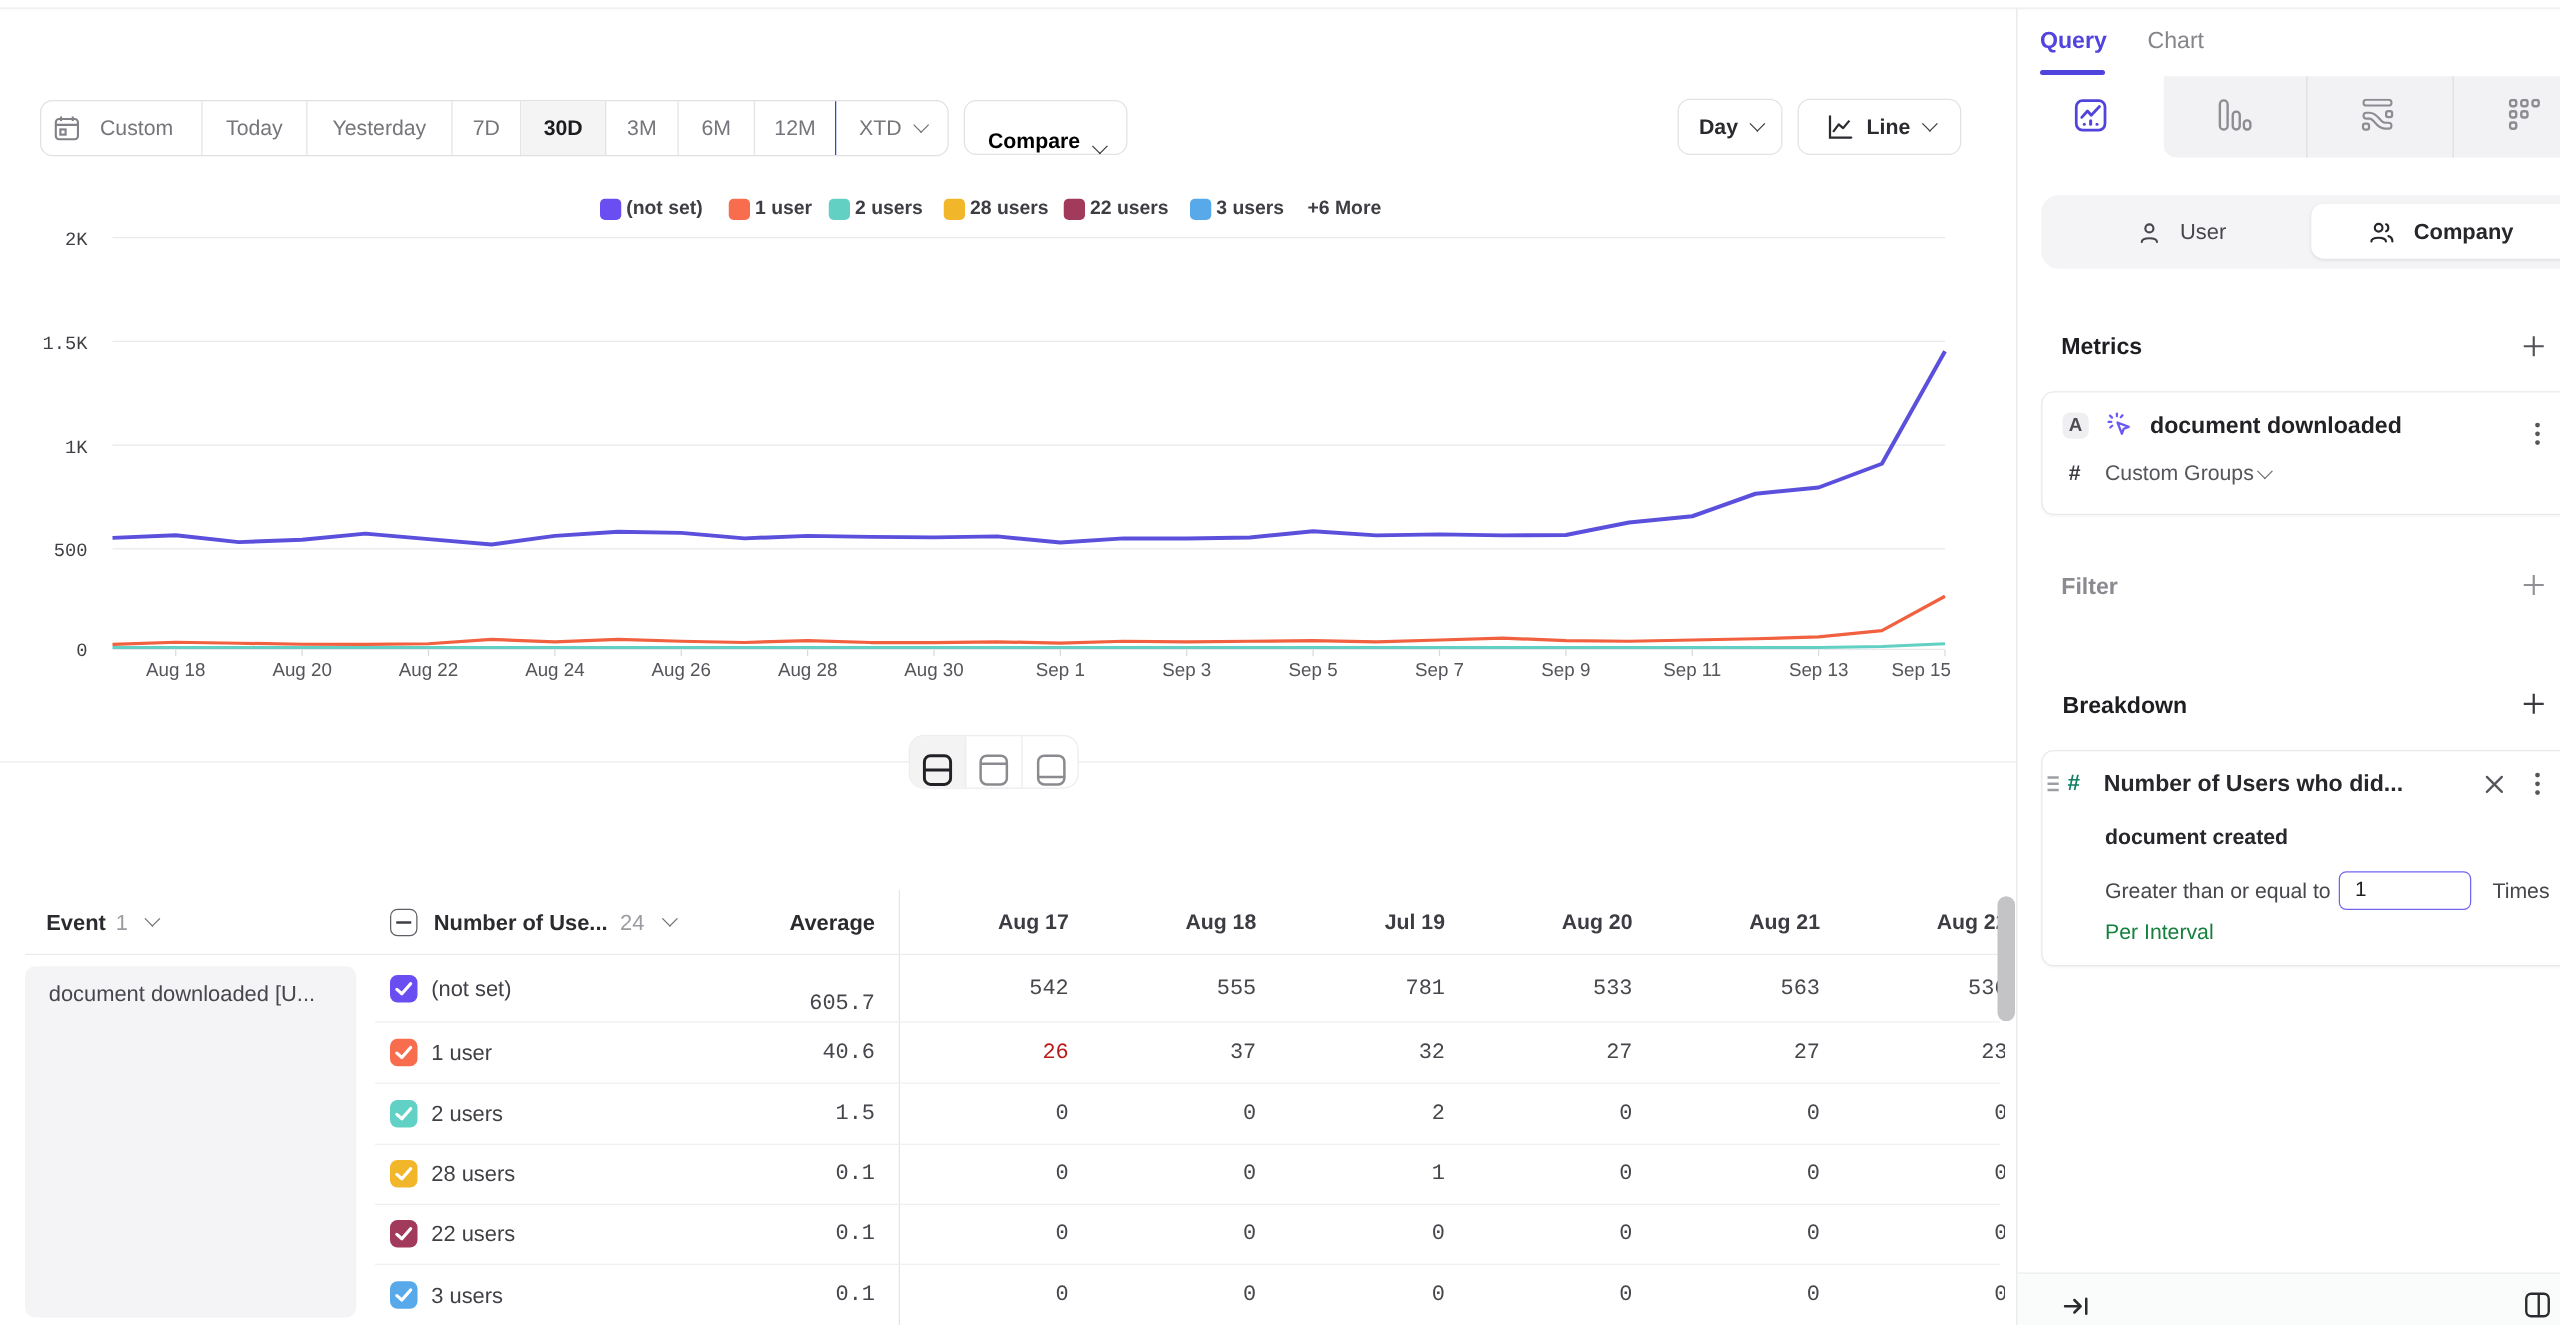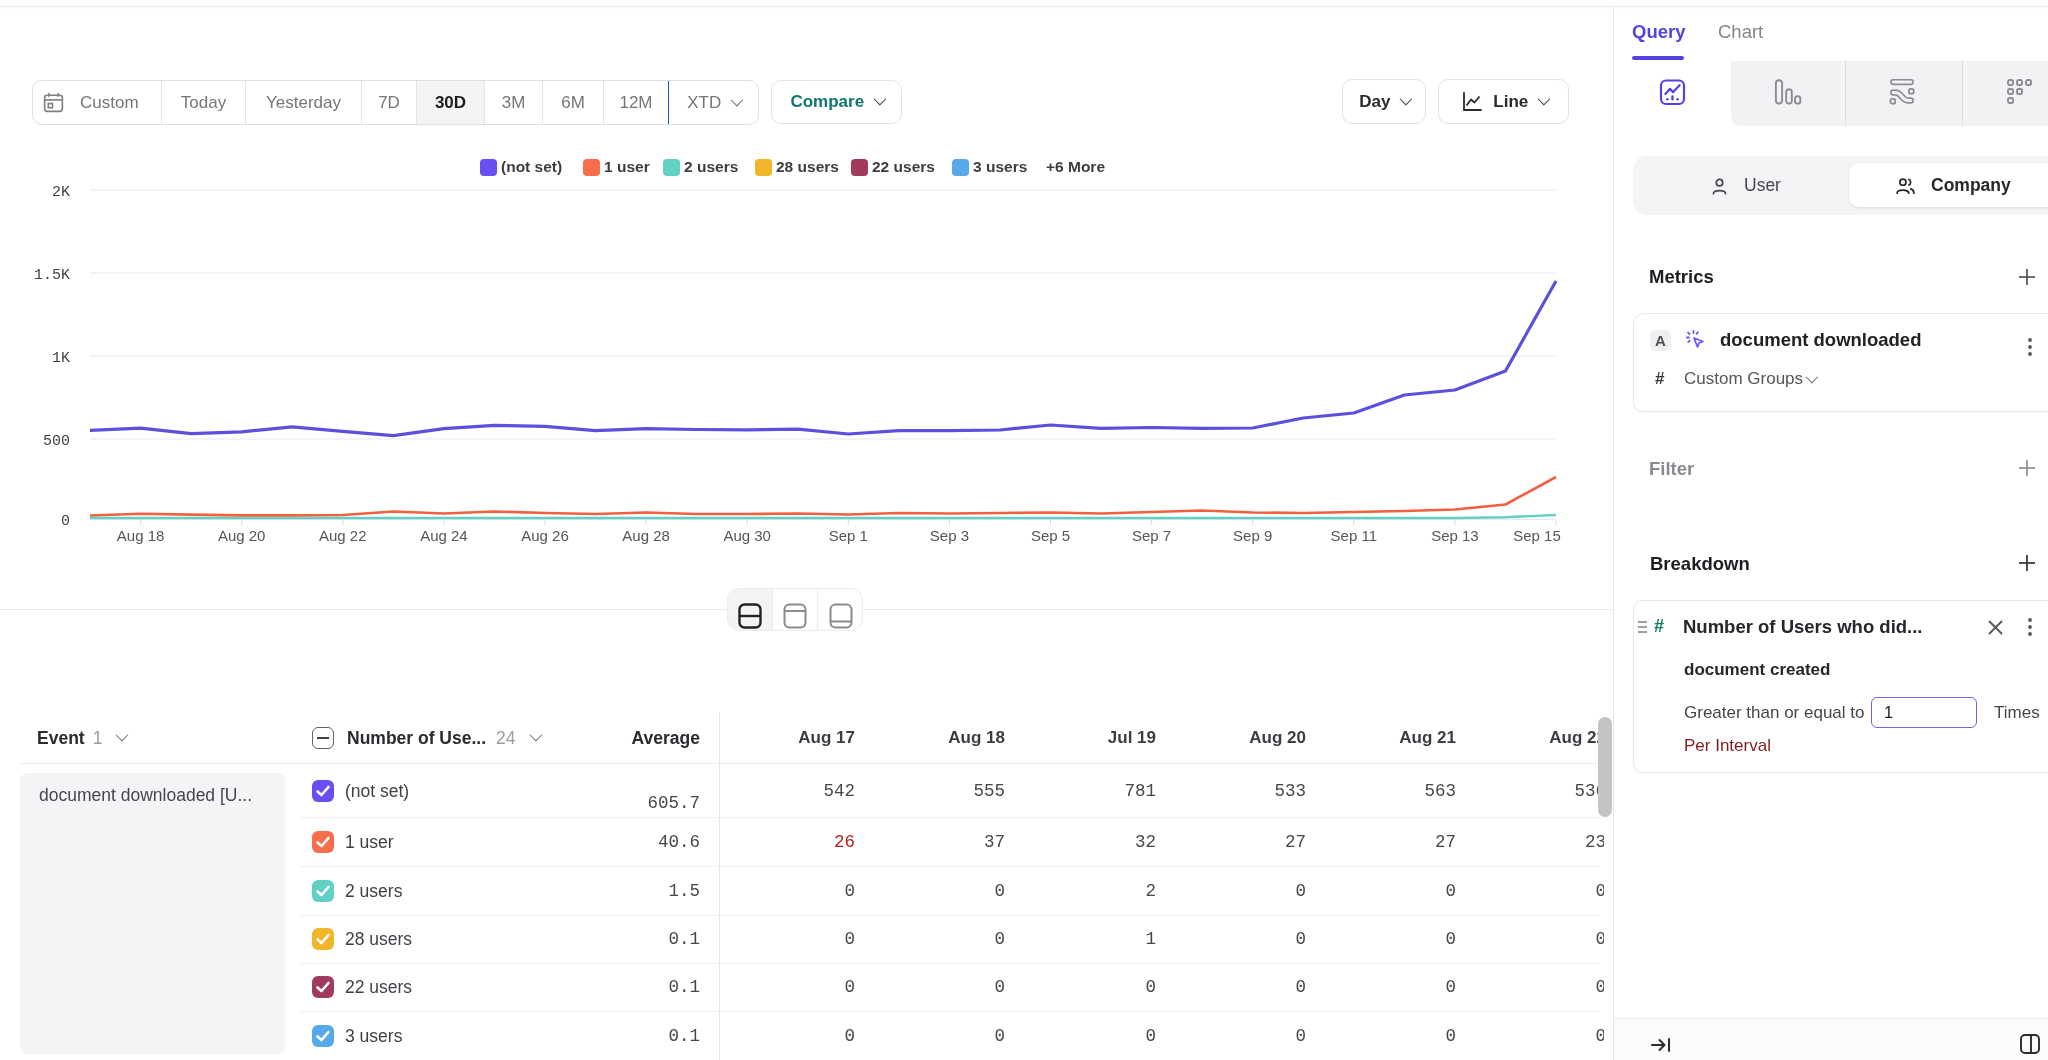--- a/index.html
+++ b/index.html
@@ -32,21 +32,21 @@
       <div style="display:flex;align-items:center;justify-content:center;width:84px;border-right:1px solid #e4e4e7;">Today</div>
       <div style="display:flex;align-items:center;justify-content:center;width:116px;border-right:1px solid #e4e4e7;">Yesterday</div>
       <div style="display:flex;align-items:center;justify-content:center;width:55px;border-right:1px solid #e4e4e7;">7D</div>
       <div style="display:flex;align-items:center;justify-content:center;width:68px;border-right:1px solid #e4e4e7;background:#f4f4f5;color:#1c1c20;font-weight:700;">30D</div>
       <div style="display:flex;align-items:center;justify-content:center;width:58px;border-right:1px solid #e4e4e7;">3M</div>
       <div style="display:flex;align-items:center;justify-content:center;width:61px;border-right:1px solid #e4e4e7;">6M</div>
       <div style="display:flex;align-items:center;justify-content:center;width:65px;border-right:1px solid #1d4ed8;">12M</div>
       <div style="display:flex;align-items:center;justify-content:center;flex:1;">XTD&nbsp;&nbsp;<span class="chev" style="margin-top:-3px;"></span></div>
     </div>
 
-    <div class="abs btn" style="left:771px;top:73px;width:131px;height:44px;display:flex;align-items:center;justify-content:center;font-size:17px;font-weight:700;color:#0f766e;">Compare&nbsp;&nbsp;<span class="chev" style="border-color:#3a3a40;margin-top:-3px;"></span></div>
+    <div class="abs btn" style="left:771px;top:73px;width:131px;height:44px;display:flex;align-items:flex-end;justify-content:center;font-size:17px;font-weight:700;color:#000000;">Compare&nbsp;&nbsp;<span class="chev" style="border-color:#3a3a40;margin-top:-3px;"></span></div>
 
     <div class="abs btn" style="left:1342px;top:72px;width:84px;height:45px;display:flex;align-items:center;justify-content:center;font-size:17px;font-weight:700;color:#2a2a2f;">Day&nbsp;&nbsp;<span class="chev" style="border-color:#3a3a40;margin-top:-3px;"></span></div>
     <div class="abs btn" style="left:1438px;top:72px;width:131px;height:45px;display:flex;align-items:center;justify-content:center;font-size:17px;font-weight:700;color:#2a2a2f;">
       <svg width="24" height="24" viewBox="0 0 24 24" fill="none" stroke="#2a2a2f" stroke-width="1.8" style="margin-right:9px;">
         <path d="M4 3 v17 h17" stroke-linecap="round"></path>
         <path d="M6.5 15.5 L11 9.5 L14.5 12.5 L19.5 6.5" stroke-linejoin="round"></path>
       </svg>
       Line&nbsp;&nbsp;<span class="chev" style="border-color:#3a3a40;margin-top:-3px;"></span>
     </div>
 
@@ -370,21 +370,21 @@
       </svg>
     <svg class="abs" style="left:413px;top:610px;" width="6" height="20" viewBox="0 0 6 20" fill="#55555b">
         <circle cx="3" cy="3" r="1.9"></circle>
         <circle cx="3" cy="10" r="1.9"></circle>
         <circle cx="3" cy="17" r="1.9"></circle>
       </svg>
     <div class="abs" style="left:70px;top:653px;font-size:17px;font-weight:700;color:#26262b;">document created</div>
     <div class="abs" style="left:70px;top:696px;font-size:17px;color:#46464c;">Greater than or equal to</div>
     <div class="abs" style="left:257px;top:690px;width:106px;height:31px;border:1.5px solid #7265f0;border-radius:6px;background:#fff;line-height:28px;padding-left:12px;font-size:16.5px;color:#1d1d22;">1</div>
     <div class="abs" style="left:380px;top:696px;font-size:17px;color:#46464c;">Times</div>
-    <div class="abs" style="left:70px;top:729px;font-size:17px;color:#7f1d1d;">Per Interval</div>
+    <div class="abs" style="left:70px;top:729px;font-size:17px;color:#15803d;">Per Interval</div>
 
     <div class="abs" style="left:0;top:1011px;width:435px;height:42px;background:#fafbfb;border-top:1px solid #ededf0;"></div>
     <svg class="abs" style="left:37px;top:1029px;" width="20" height="18" viewBox="0 0 20 18" fill="none" stroke="#2b2b30" stroke-width="2" stroke-linecap="round">
       <line x1="1" y1="9" x2="13" y2="9"></line>
       <path d="M8.5 4 L13.5 9 L8.5 14" stroke-linejoin="round" fill="none"></path>
       <line x1="18" y1="3" x2="18" y2="15"></line>
     </svg>
     <svg class="abs" style="left:405px;top:1026px;" width="22" height="22" viewBox="0 0 22 22" fill="none" stroke="#2b2b30" stroke-width="1.9">
       <rect x="2" y="2" width="18" height="18" rx="4"></rect>
       <line x1="12" y1="2" x2="12" y2="20"></line>

